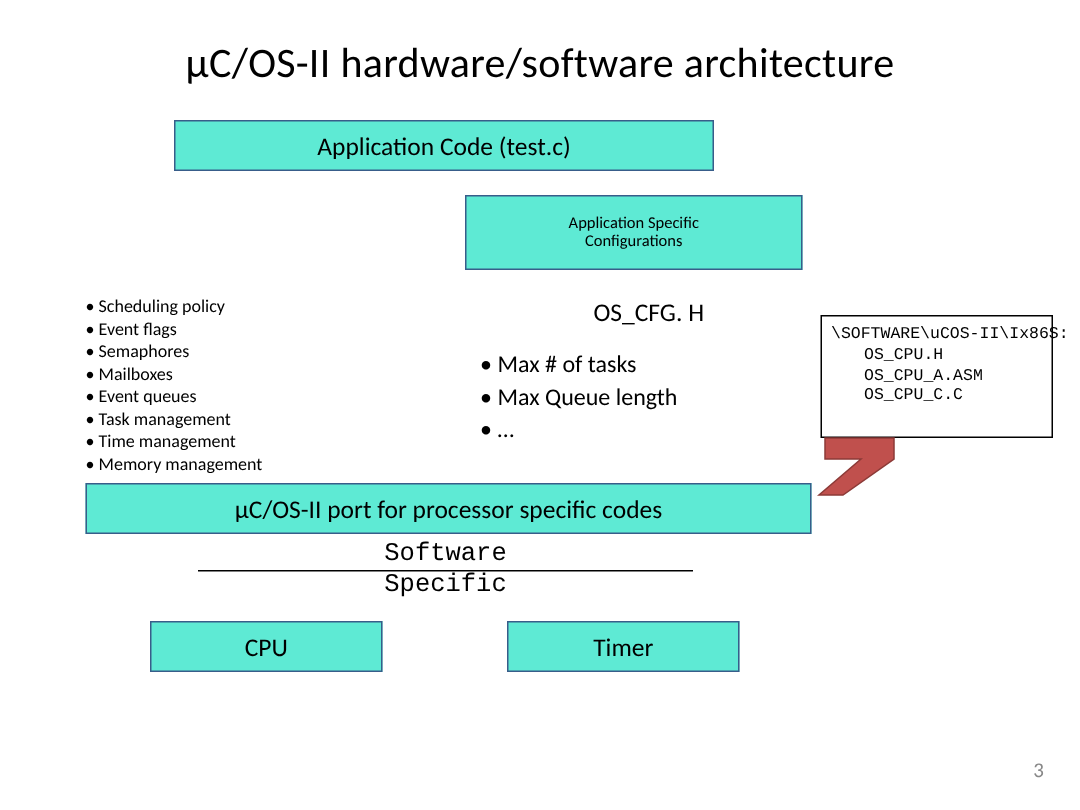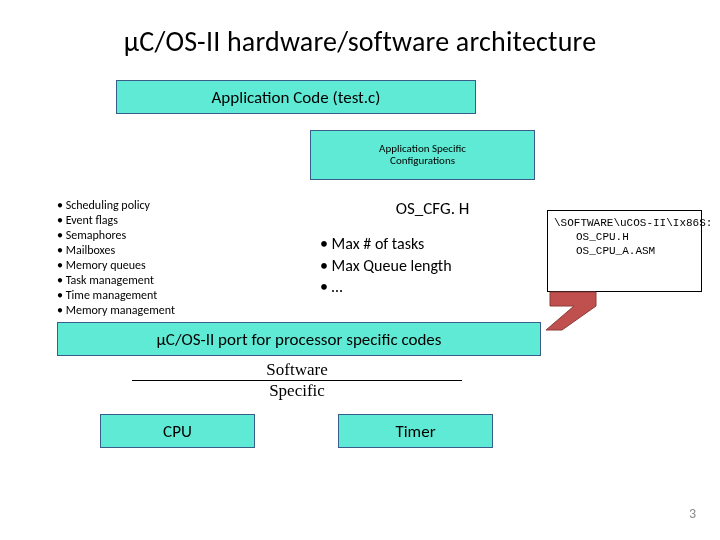--- a/index.html
+++ b/index.html
@@ -77,21 +77,21 @@
   .port-box {
     left: 57px; top: 322px;
     width: 484px; height: 34px;
     font-size: 17px;
   }
   .sw-hw {
     position: absolute;
     left: 132px; top: 360px;
     width: 330px;
     text-align: center;
-    font-family: Liberation Serif, serif;
+    font-family: Liberation Mono, monospace;
     font-size: 17px;
     line-height: 1.15;
   }
   .sw-hw .sw { border-bottom: 1.5px solid #000; padding-bottom: 0px; }
   .cpu-box {
     left: 100px; top: 414px;
     width: 155px; height: 34px;
     font-size: 17px;
   }
   .timer-box {
@@ -145,21 +145,21 @@
       <span>Application Specific</span><br>
       <span>Configurations</span>
     </span>
   </div>
 
   <div class="impl-list">
     <div>Scheduling policy</div>
     <div>Event flags</div>
     <div>Semaphores</div>
     <div>Mailboxes</div>
-    <div>Memory queues</div>
+    <div>Event queues</div>
     <div>Task management</div>
     <div>Time management</div>
     <div>Memory management</div>
   </div>
 
   <div class="cfg-block">
     <div class="cfg-head">OS_CFG. H</div>
     <div class="cfg-list">
       <div>Max # of tasks</div>
       <div>Max Queue length</div>
@@ -181,20 +181,21 @@
   </div>
 
   <div class="box timer-box">
     <span>Timer</span>
   </div>
 
   <div class="callout">
     <div class="path">\SOFTWARE\uCOS-II\Ix86S:</div>
     <div class="indent">OS_CPU.H</div>
     <div class="indent">OS_CPU_A.ASM</div>
+    <div class="indent">OS_CPU_C.C</div>
   </div>
 
   <div class="callout-tail">
     <svg width="60" height="50">
       <polygon points="12,4 58,4 58,18 24,42 8,42 36,18 12,18" fill="#c0504d" stroke="#8c3a37" stroke-width="1"></polygon>
     </svg>
   </div>
 
   <div class="page-num">3</div>
 

